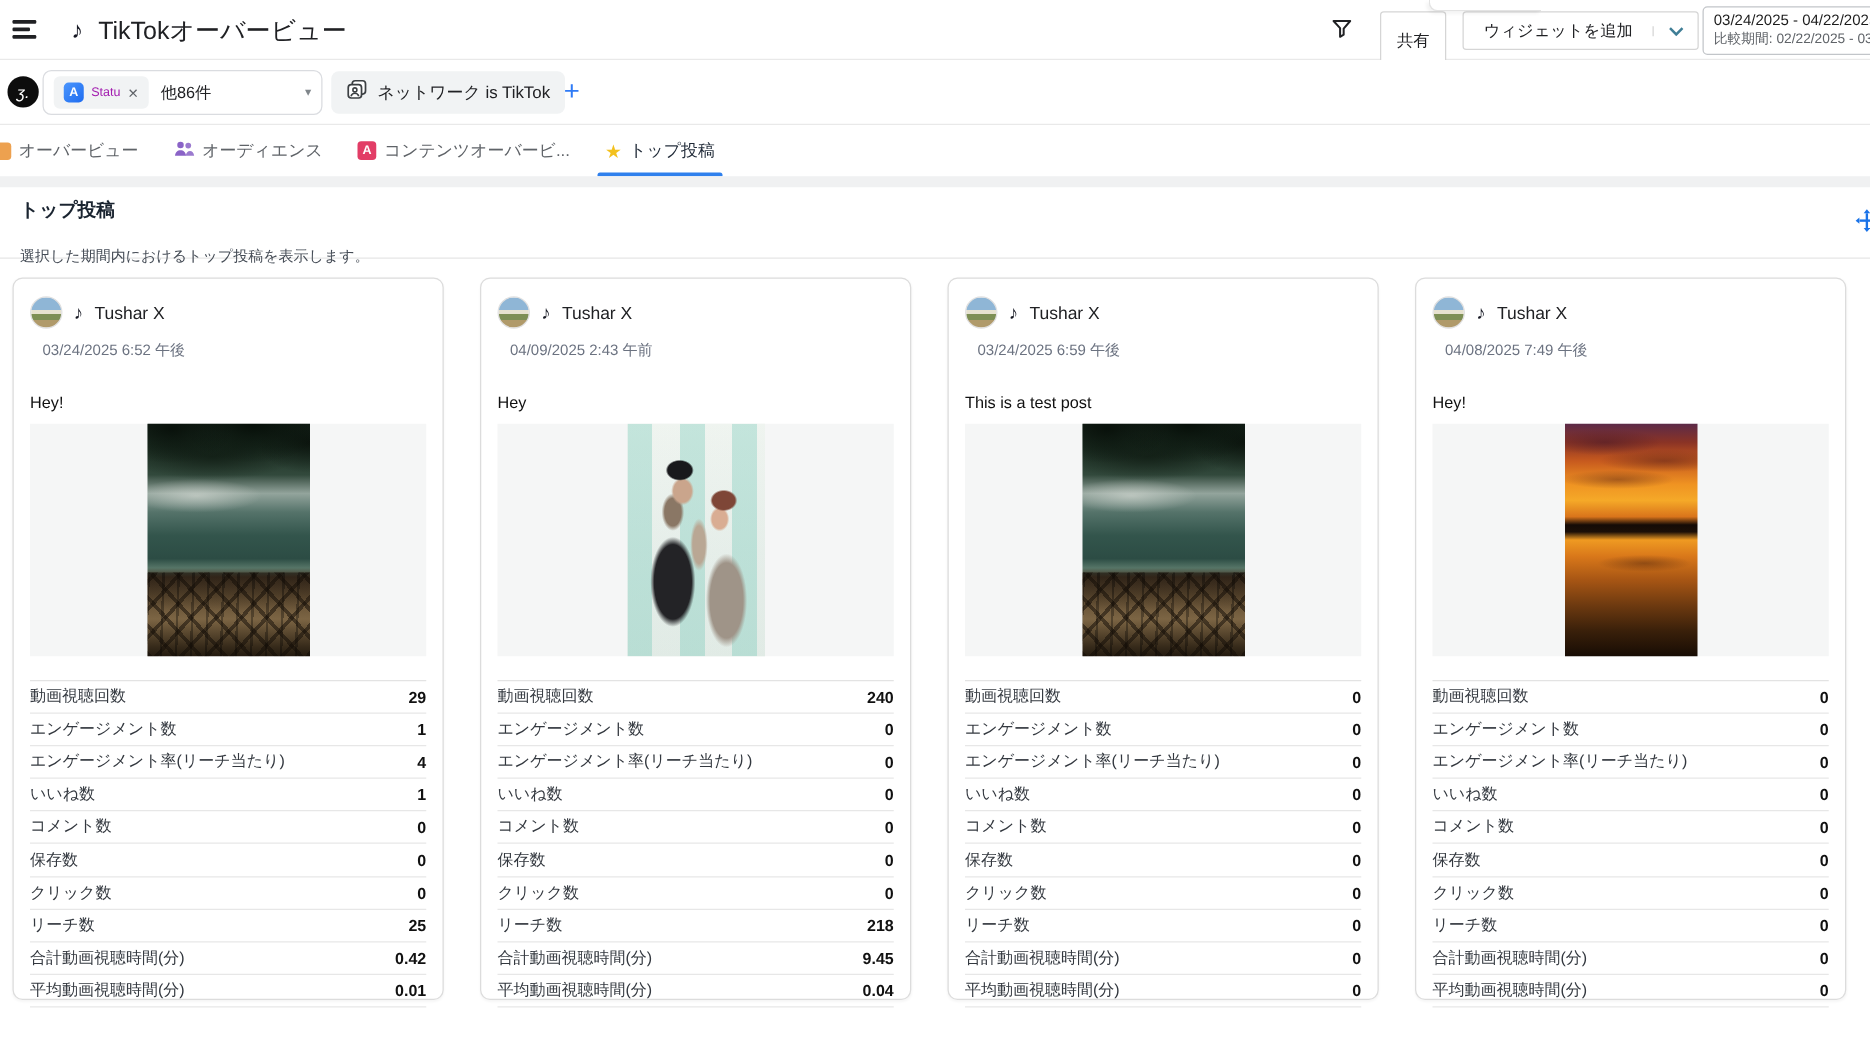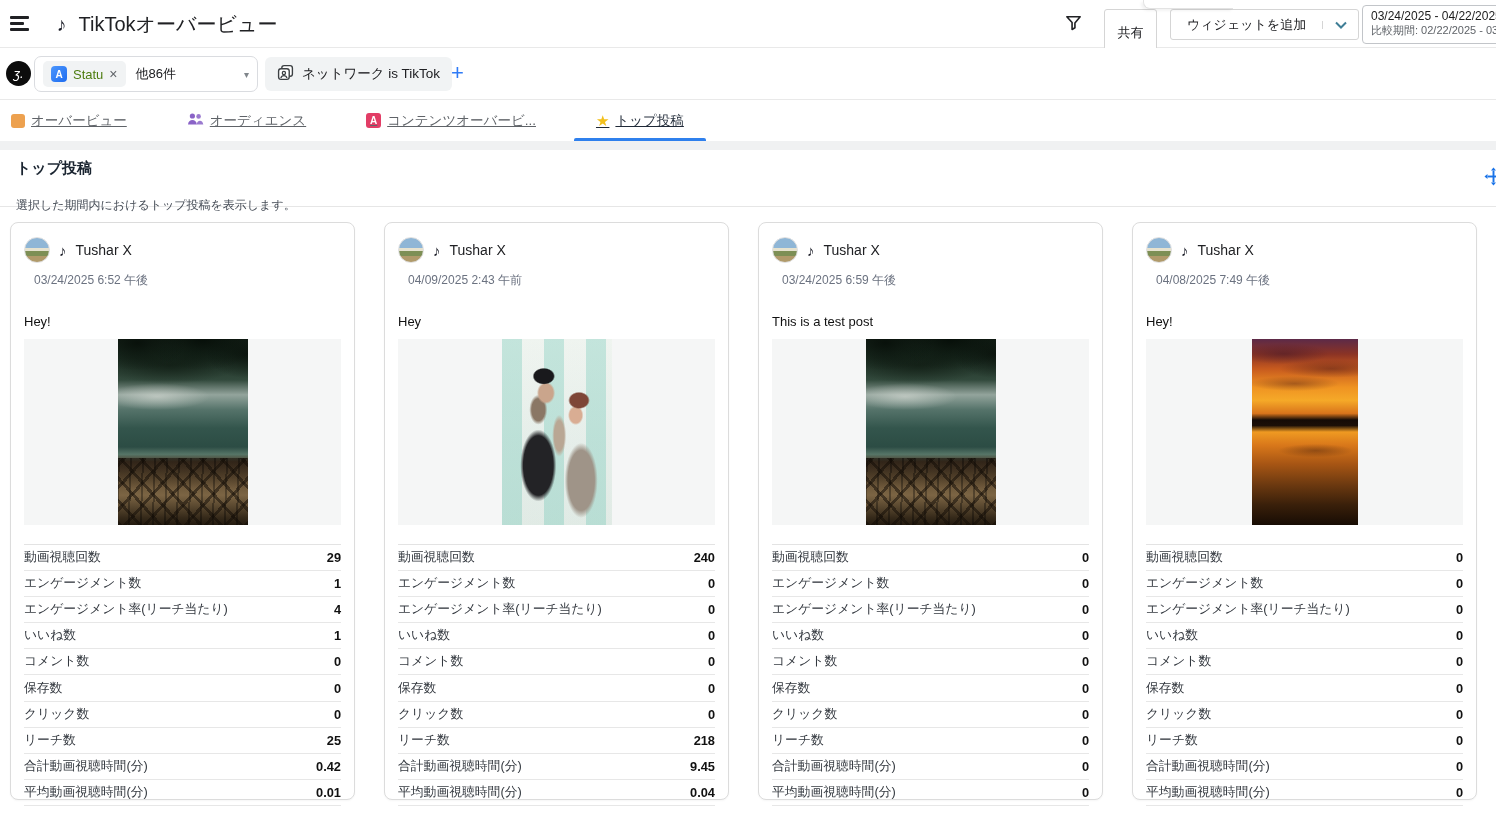--- a/index.html
+++ b/index.html
@@ -24,31 +24,31 @@
   .datebox .l1 { font-size:12px; color:#1b1b1b; white-space:nowrap; }
   .datebox .l2 { font-size:11px; color:#5f6368; white-space:nowrap; }
   .notch { position:absolute; left:1143px; top:0; width:90px; height:9px; background:#fff; border-left:1px solid #e3e3e3; border-bottom:1px solid #e3e3e3; border-radius:0 0 0 7px; box-shadow:-2px 2px 3px rgba(0,0,0,.05); }
 
   
   .filterrow { position:absolute; top:48px; left:0; width:100%; height:52px; background:#fff; border-bottom:1px solid #e9e9e9; }
   .ws-avatar { position:absolute; left:6px; top:13px; width:25px; height:25px; border-radius:50%; background:#0d0d0d; color:#fff; font-size:13px; display:flex; align-items:center; justify-content:center; font-style:italic; }
   .filter-group { position:absolute; left:34px; top:8px; width:224px; height:36px; border:1px solid #dadce0; border-radius:7px; display:flex; align-items:center; padding:0 8px; gap:10px; }
   .chip { background:#f1f3f4; border-radius:5px; height:26px; display:flex; align-items:center; gap:6px; padding:0 8px; cursor:pointer; }
   .chip-icon-a { width:16px; height:16px; border-radius:4px; background:linear-gradient(135deg,#4b96fd,#1e6cf0); color:#fff; font-size:10px; font-weight:bold; display:flex; align-items:center; justify-content:center; }
-  .chip-label { font-size:13px; color:#4d7c0f; }
+  .chip-label { font-size:10px; color:#a21caf; }
   .chip-x { font-size:14px; color:#5f6368; cursor:pointer; line-height:1; }
   .more-count { font-size:13px; color:#202124; }
   .filter-caret { margin-left:auto; font-size:10px; color:#80868b; }
   .network-chip { position:absolute; left:265px; top:9px; height:34px; background:#f1f3f4; border-radius:6px; display:flex; align-items:center; gap:8px; padding:0 12px; cursor:pointer; }
   .network-chip .lbl { font-size:13.5px; color:#202124; }
   .plus-btn { position:absolute; left:451px; top:12px; font-size:22px; color:#2f7bf6; cursor:pointer; font-weight:400; }
 
   
   .tabsrow { position:absolute; top:100px; left:0; width:100%; height:41px; background:#fff; display:flex; align-items:center; }
-  .tab { display:flex; align-items:center; gap:6px; font-size:13.5px; color:#5f6368; cursor:pointer; height:100%; position:relative; padding:0 18px;text-decoration:underline; }
+  .tab { display:flex; align-items:center; gap:6px; font-size:13.5px; color:#5f6368; cursor:pointer; height:100%; position:relative; padding:0 2px; }
   .tab.t1 { margin-left:0; } .tab.t2 { margin-left:24px; } .tab.t3 { margin-left:24px; } .tab.t4 { margin-left:24px; }
   .tab.active { color:#1f2937; font-weight:500; }
   .tab.active::after { content:""; position:absolute; left:-4px; right:-4px; bottom:0; height:3px; background:#2f80ed; border-radius:2px 2px 0 0; }
   .icon-overview { width:14px; height:14px; background:#eda14f; border-radius:3px; margin-left:-7px; }
   .icon-content { width:15px; height:15px; background:#e23d66; border-radius:3px; color:#fff; font-size:10px; font-weight:bold; display:flex; align-items:center; justify-content:center; }
   .icon-star { color:#f3c11e; font-size:15px; }
   .grayband { position:absolute; top:141px; left:0; width:100%; height:9px; background:#f0f1f2; }
 
   
   .section-head { position:absolute; top:150px; left:0; width:100%; height:57px; background:#fff; border-bottom:1px solid #e6e6e6; }

